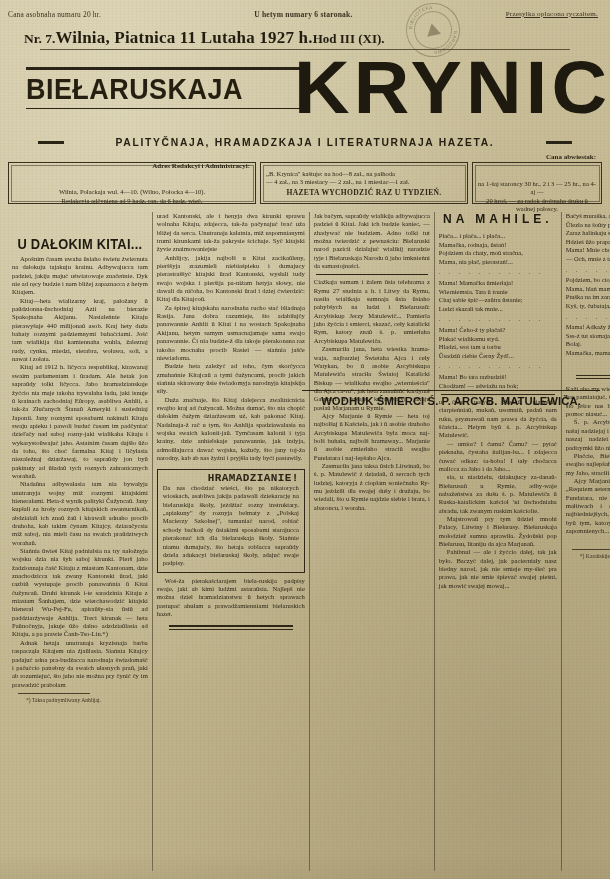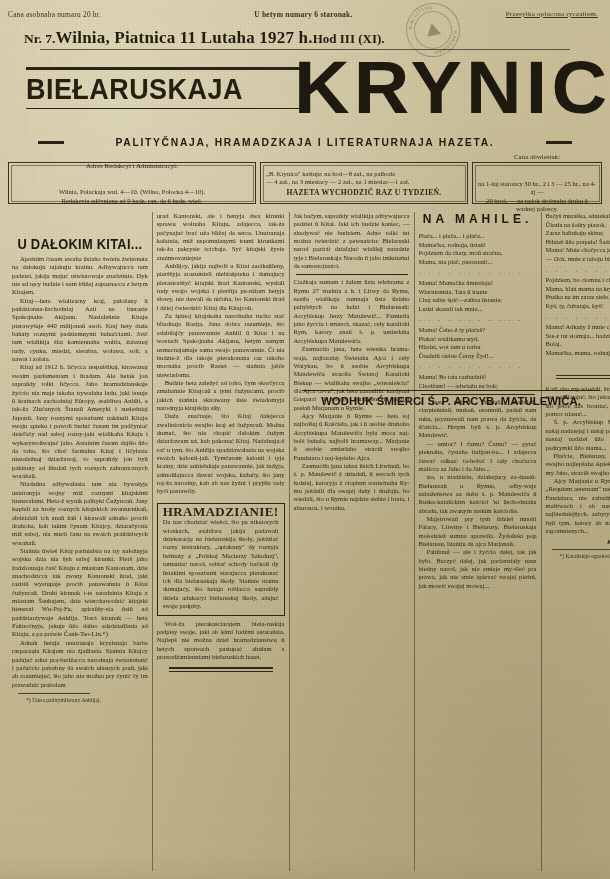--- a/index.html
+++ b/index.html
@@ -79,21 +79,21 @@
 
   
   .boxrow{position:absolute;left:8px;right:8px;top:162px;height:42px;display:flex;gap:4px;}
   .ibox{border:1.2px solid #3a3220;padding:3px 5px 2px;position:relative;
     display:flex;flex-direction:column;justify-content:center;}
   .ibox:before{content:"";position:absolute;inset:1.5px;border:1px solid #3a3220;opacity:.55;}
   .ibox.b1{flex:0 0 236px;}
   .ibox.b2{flex:0 0 196px;}
   .ibox.b3{flex:1;}
   .ibox .t{text-align:center;font-size:6.6px;line-height:8.6px;color:#2e2716;position:relative;z-index:1;}
-  .ibox .t.head{font-weight:normal;font-size:7px;margin-bottom:18px;}
+  .ibox .t.head{font-weight:bold;font-size:7px;margin-bottom:18px;text-align:right;}
   .ibox .t.strong{font-weight:bold;font-size:7.6px;letter-spacing:.3px;margin-top:1.5px;}
   .ibox .t.left{text-align:left;}
 
   
   .cols{position:absolute;left:8px;right:8px;top:212px;bottom:8px;display:flex;}
   .col{position:relative;padding:0 4px;}
   .col + .col{border-left:1px solid rgba(55,46,28,.55);}
   .c1{flex:0 0 116px;margin-top:24px;} .c2{flex:0 0 116px;} .c3{flex:0 0 116px;}
   .c4{flex:0 0 118px;} .c5{flex:1;}
 
@@ -112,21 +112,21 @@
   .poem .sep{letter-spacing:3.5px;color:#4a412c;margin:2px 0;font-size:6px;}
   .poem .sig{text-align:right;font-style:italic;font-weight:bold;font-size:6.6px;margin-top:4px;padding-right:12px;}
 
   .dblrule{border-top:1.6px solid #352d1c;border-bottom:.8px solid #352d1c;height:2px;margin:5px 10px 6px;}
   .obit-rule-top{border-top:1.6px solid #2e2718;margin:4px 2px 3px;}
   .hl-obit{font-family:"Liberation Sans",sans-serif;font-weight:bold;font-size:11.6px;
     letter-spacing:.1px;text-align:center;color:#1c1810;line-height:13px;white-space:nowrap;
     transform:scaleX(.97);transform-origin:center;margin-bottom:4px;}
 
   .appeal{border:1.4px solid #2e2718;padding:4px 5px;margin:7px 0 4px;}
-  .appeal .h{font-family:Liberation Serif, serif;font-weight:bold;font-size:13px;letter-spacing:.4px;}
+  .appeal .h{font-family:Liberation Mono, monospace;font-weight:bold;font-size:11px;letter-spacing:.4px;margin-left:45px;}
   .appeal .body{font-size:6.6px;line-height:8.4px;}
 
   .footnote{font-size:5.6px;line-height:7px;color:#3a3220;padding-left:14px;margin-top:3px;}
   .footrule{border-top:1px solid #4a412c;width:72px;margin:4px 0 2px 6px;}
   .endrule{border-top:2px solid #2e2718;border-bottom:1px solid #2e2718;height:2px;margin:6px 12px 0;}
   .sig-r{text-align:right;font-weight:bold;font-style:italic;font-size:6.4px;padding-right:18px;margin-top:3px;}
   .fadeband{position:absolute;left:0;right:0;bottom:0;height:26px;
     background:linear-gradient(to bottom, rgba(0,0,0,0), rgba(150,135,95,.22));pointer-events:none;}
 </style>
 </head>

